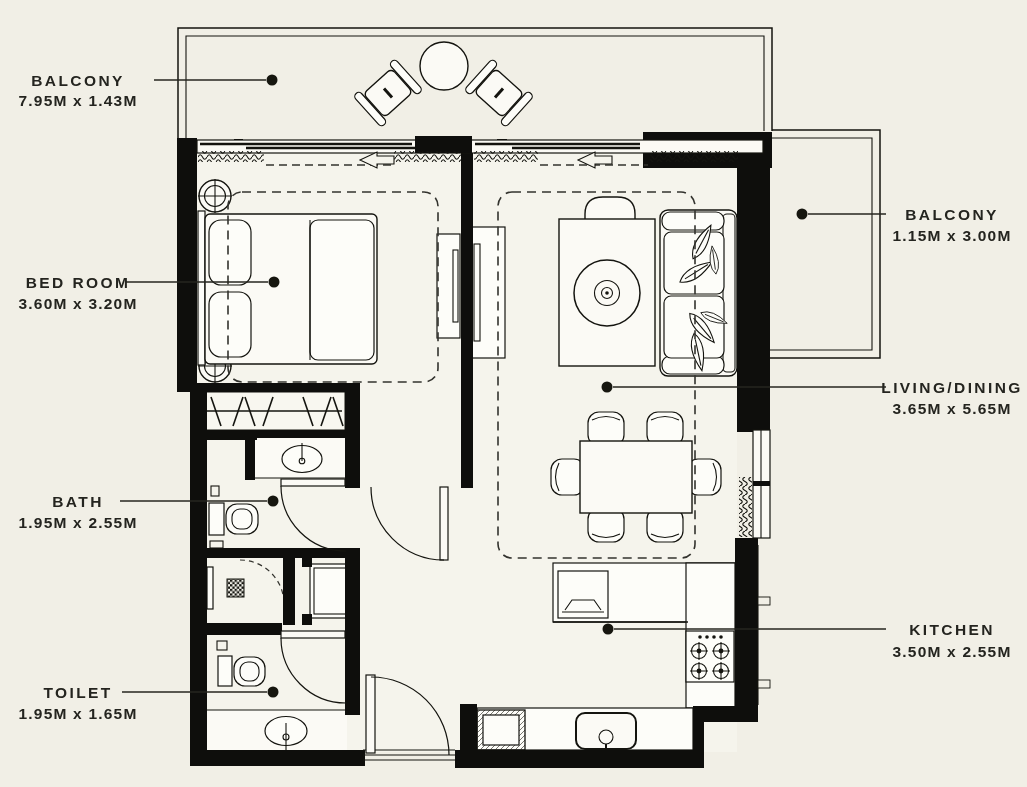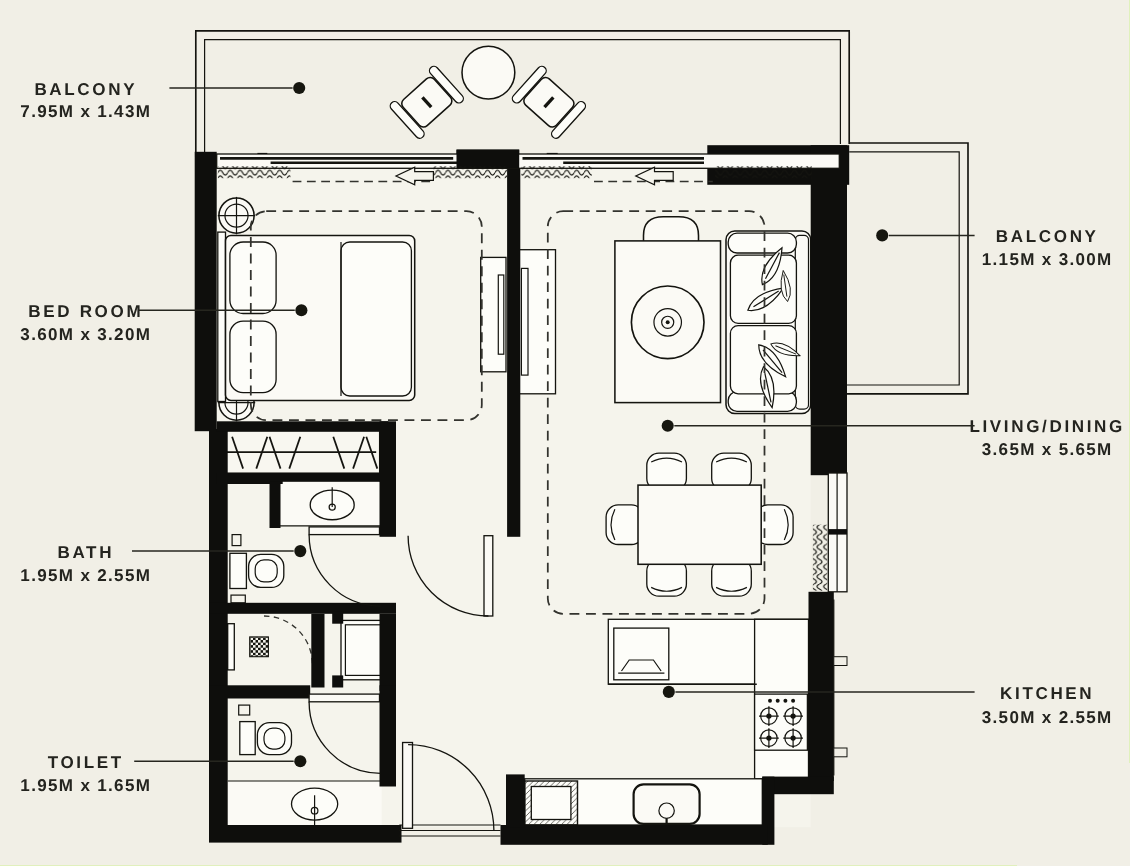--- a/index.html
+++ b/index.html
@@ -1,16 +1,16 @@
 <!DOCTYPE html>
 <html><head>
 <meta charset="utf-8">
 <style>
   html,body{margin:0;padding:0;background:#f1efe6;}
-  .plan-wrap{width:1027px;height:787px;position:relative;background:#bef264;overflow:hidden;}
+  .plan-wrap{width:1027px;height:787px;position:relative;background:#f0abfc;overflow:hidden;}
   svg{display:block;}
   text{font-family:"Liberation Sans",sans-serif;font-weight:700;fill:#24241f;}
   .rname{font-size:15.5px;letter-spacing:2.4px;}
   .rdims{font-size:15.5px;letter-spacing:1.2px;}
   .wall{fill:#0e0e0c;stroke:none;}
   .thin{fill:none;stroke:#14140f;stroke-width:1.5;}
   .thin1{fill:none;stroke:#14140f;stroke-width:1.1;}
   .furn{fill:#fbfaf5;stroke:#14140f;stroke-width:1.4;}
   .furn2{fill:#fdfdf9;stroke:#14140f;stroke-width:1.2;}
   .dash{fill:none;stroke:#33332e;stroke-width:1.6;stroke-dasharray:9 6;}

